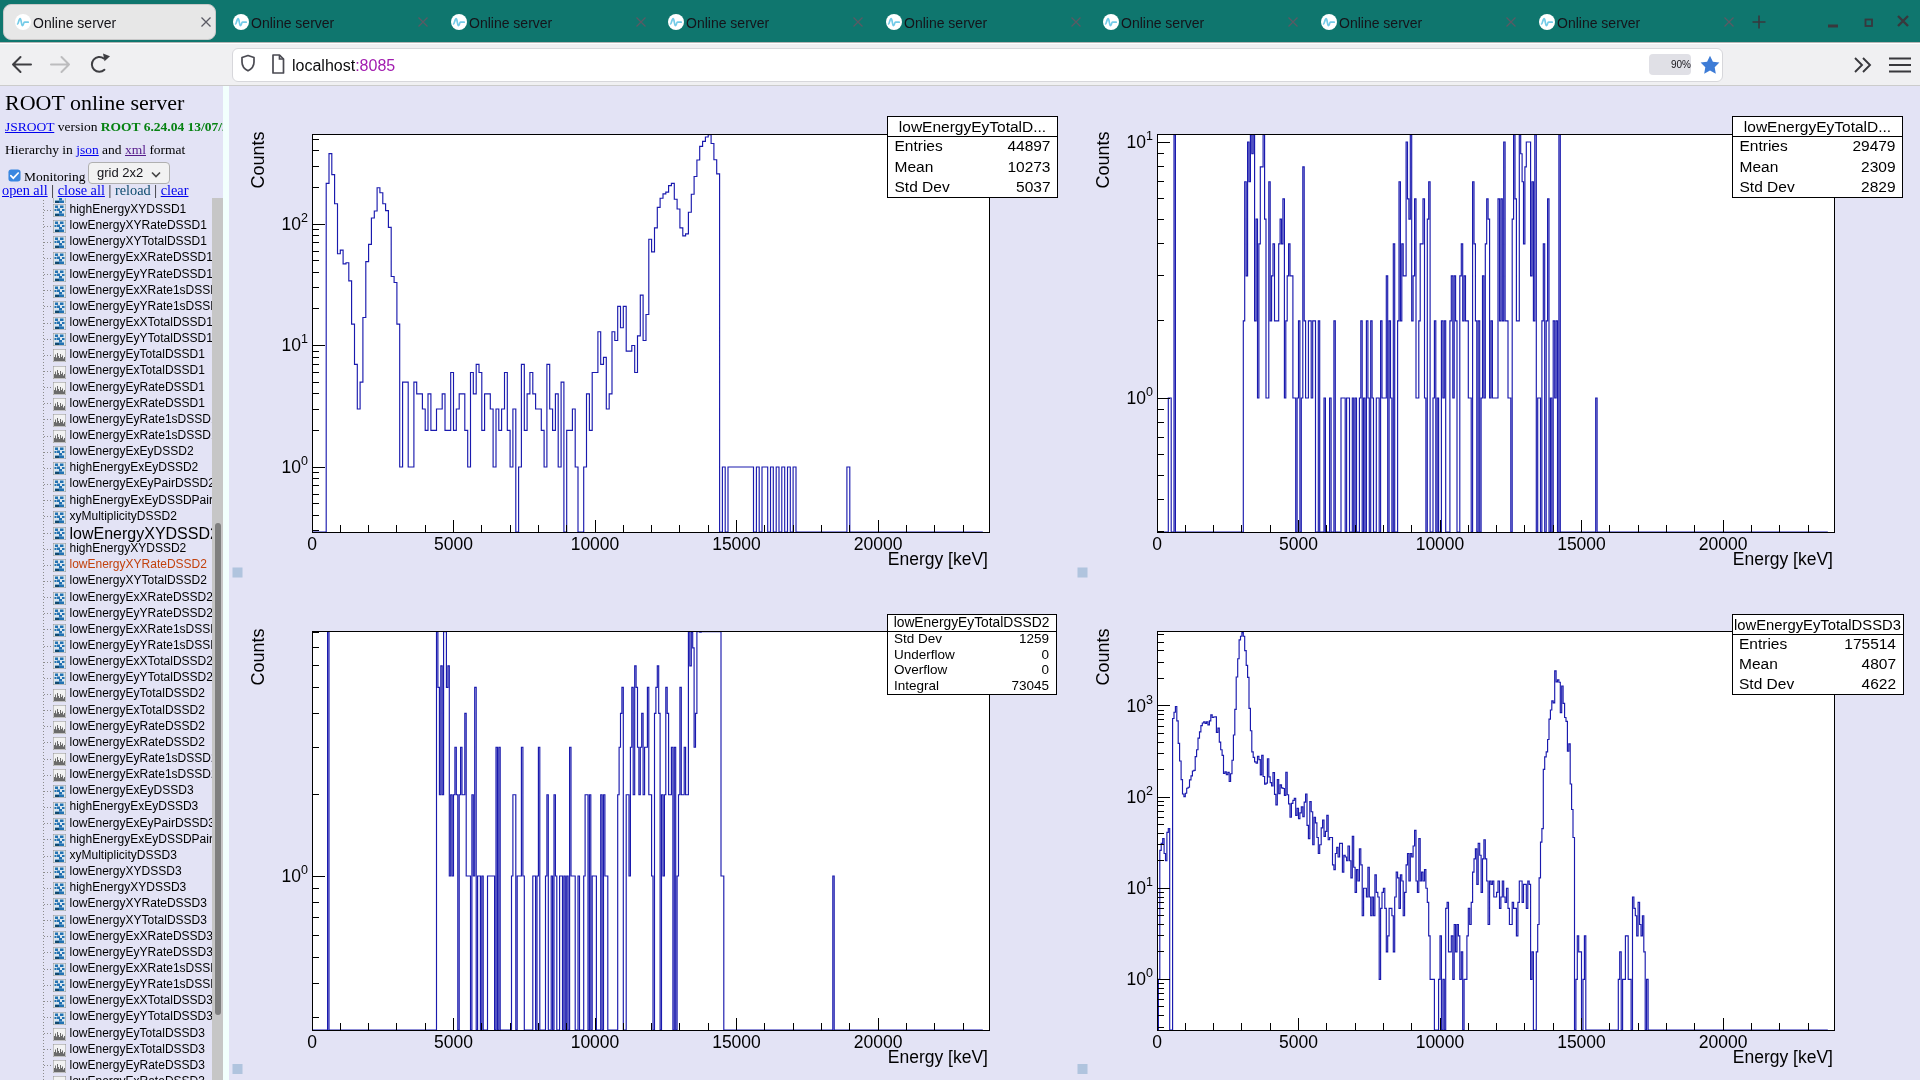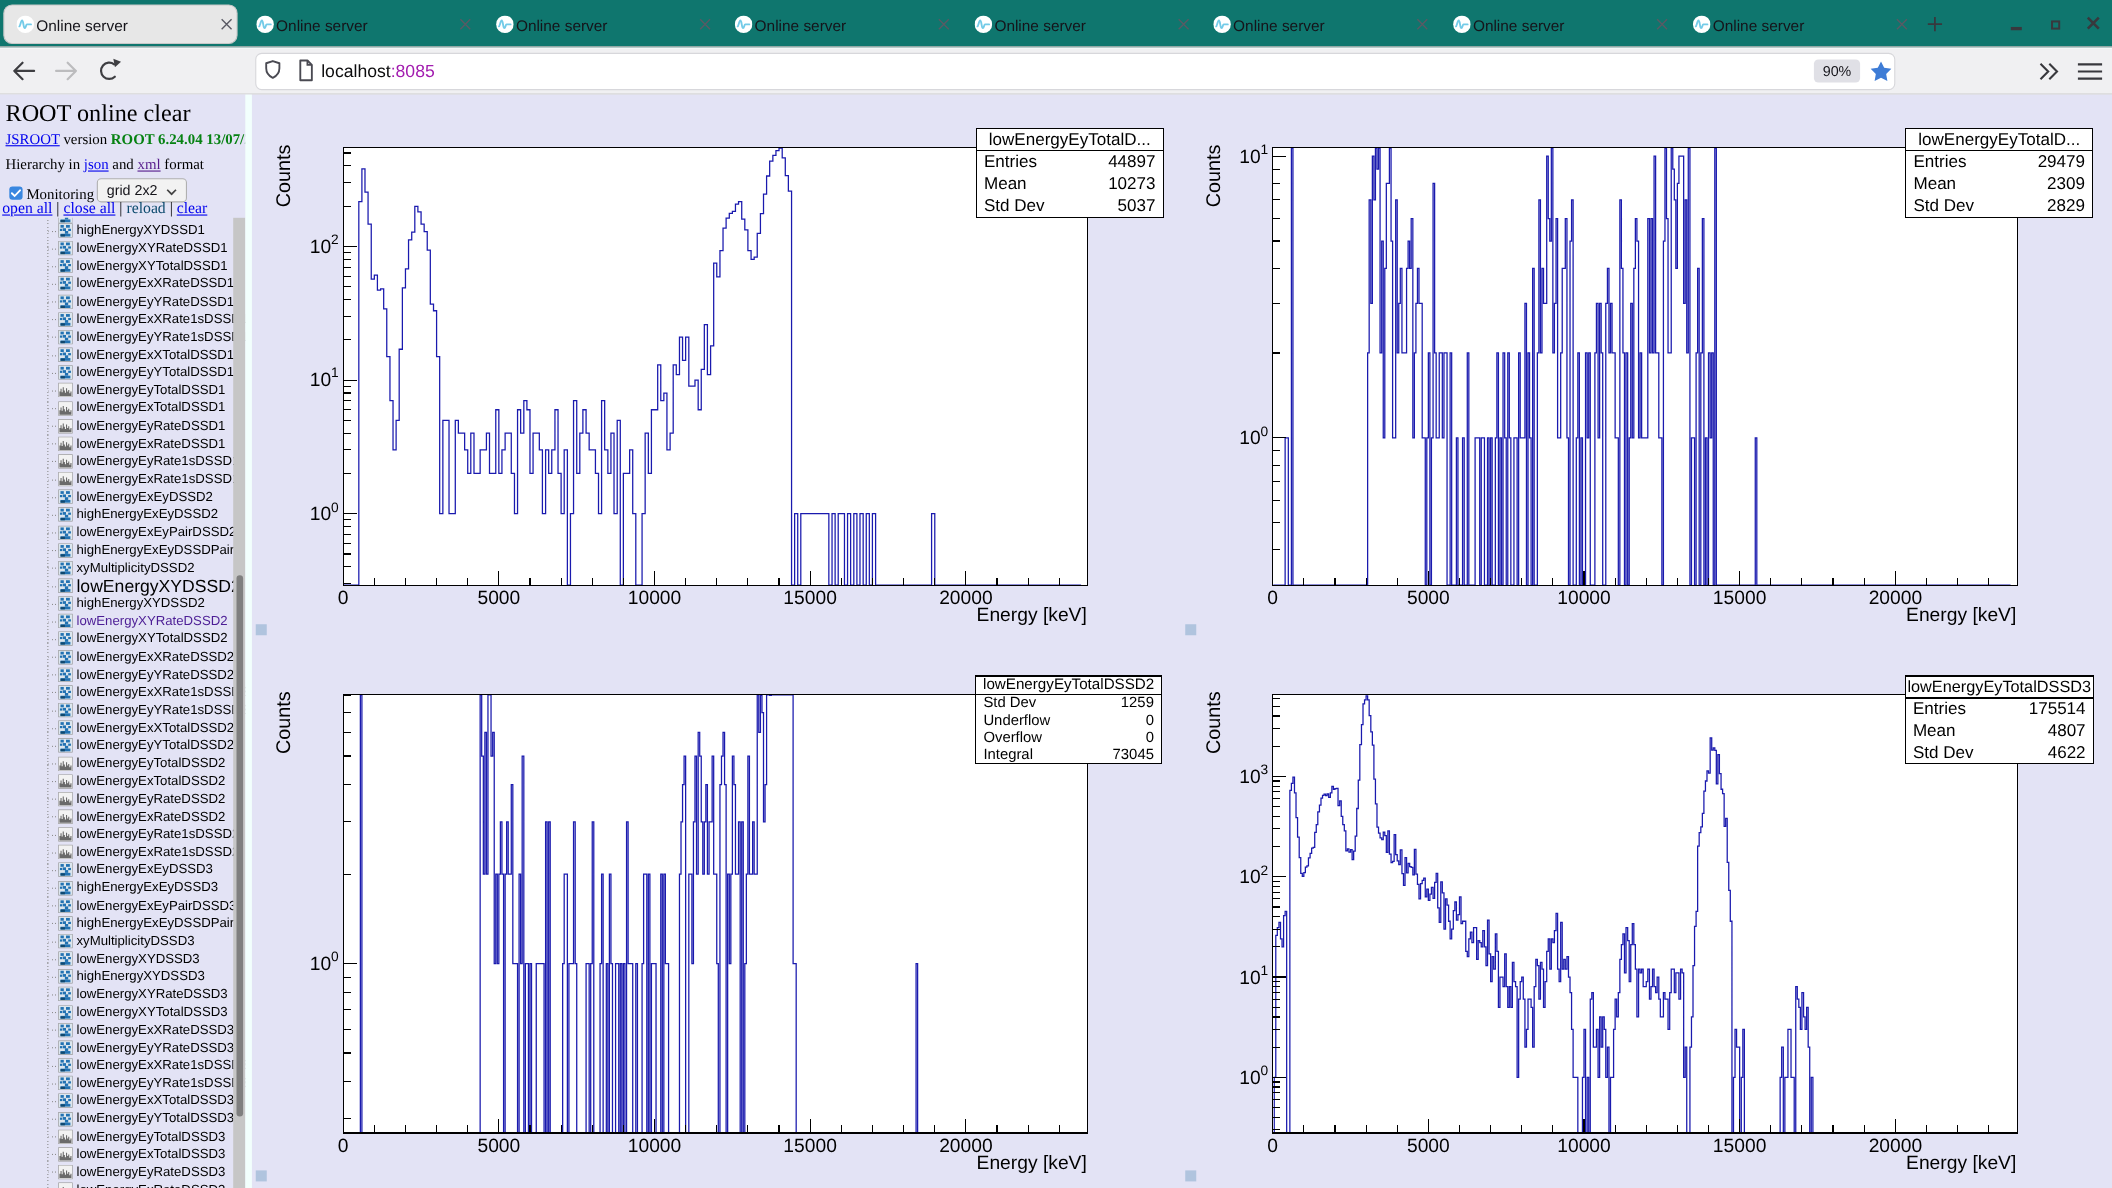--- a/index.html
+++ b/index.html
@@ -93,34 +93,34 @@
       <path d="M103.8,14.5 A7.4,7.4 0 1 0 104.4,25.7" fill="none" stroke="#3e3e42" stroke-width="2" stroke-linecap="round"></path>
       <path d="M103,9.5 L110,12.2 L104.5,17.2 Z" fill="#3e3e42"></path>
     </svg>
     <div style="position:absolute;left:232px;top:3.5px;width:1491px;height:34px;background:#ffffff;border:1px solid #d7d7db;border-radius:6px"></div>
     <svg width="60" height="24" viewBox="0 0 60 24" style="position:absolute;left:240px;top:9px">
       <path d="M8,2.5 L14,4.5 V9 C14,13.2 11.6,16 8,17.8 C4.4,16 2,13.2 2,9 V4.5 Z" fill="none" stroke="#4a4a52" stroke-width="1.7" stroke-linejoin="round"></path>
       <path d="M33,2 h6.5 l4,4 v14 h-10.5 z" fill="none" stroke="#4a4a52" stroke-width="1.7" stroke-linejoin="round"></path>
       <path d="M39.5,2 v4 h4" fill="none" stroke="#4a4a52" stroke-width="1.7"></path>
     </svg>
     <div style="position:absolute;left:292px;top:12.5px;font-size:16px;color:#0c0c0d">localhost<span style="color:#a21caf">:8085</span></div>
-    <div style="position:absolute;left:1649px;top:10px;width:42px;height:21px;background:#e0e0e6;border-radius:4px;text-align:center;font-size:13px;color:#15141a;line-height:21px">90%</div>
+    <div style="position:absolute;left:1649px;top:10px;width:42px;height:21px;background:#e0e0e6;border-radius:4px;text-align:right;font-size:10px;color:#15141a;line-height:21px">90%</div>
     <svg width="20" height="20" viewBox="0 0 20 20" style="position:absolute;left:1700px;top:11px">
       <path d="M10,0.8 L12.9,6.7 L19.4,7.6 L14.7,12.2 L15.8,18.7 L10,15.6 L4.2,18.7 L5.3,12.2 L0.6,7.6 L7.1,6.7 Z" fill="#3e7cd6"></path>
     </svg>
     <svg width="26" height="20" viewBox="0 0 26 20" style="position:absolute;left:1850px;top:11px">
       <path d="M5,3 L12,10 L5,17 M13,3 L20,10 L13,17" fill="none" stroke="#38383d" stroke-width="1.9"></path>
     </svg>
     <svg width="24" height="18" viewBox="0 0 24 18" style="position:absolute;left:1888px;top:12px">
       <path d="M1,2.5 H23 M1,9 H23 M1,15.5 H23" stroke="#38383d" stroke-width="2"></path>
     </svg>
   </div>
 <div id="page"></div>
 <div style="position:absolute;left:0;top:86px;width:223px;height:994px;background:#e3e3f5;overflow:hidden">
-    <div class="sf" style="position:absolute;left:5px;top:3.5px;font-size:22px;color:#000;white-space:nowrap">ROOT online clear</div>
+    <div class="sf" style="position:absolute;left:5px;top:3.5px;font-size:22px;color:#000;white-space:nowrap">ROOT online server</div>
     <div class="sf" style="position:absolute;left:5px;top:33px;font-size:13.5px;white-space:nowrap"><span style="color:#0000ee;text-decoration:underline">JSROOT</span> version <b style="color:#068212">ROOT 6.24.04 13/07/2021</b></div>
     <div class="sf" style="position:absolute;left:5px;top:56px;font-size:13.5px;white-space:nowrap">Hierarchy in <span style="color:#0000ee;text-decoration:underline">json</span> and <span style="color:#551a8b;text-decoration:underline">xml</span> format</div>
     <svg width="13" height="13" viewBox="0 0 14 14" style="position:absolute;left:8px;top:82.5px">
       <rect x="0.5" y="0.5" width="13" height="13" rx="3" fill="#3987e0"></rect>
       <path d="M3,7.2 L5.7,9.9 L11,4.3" fill="none" stroke="#fff" stroke-width="1.8" stroke-linecap="round"></path>
     </svg>
     <div class="sf" style="position:absolute;left:24px;top:83px;font-size:13.5px">Monitoring</div>
     <div style="position:absolute;left:88px;top:76px;width:82px;height:22px;background:#f2f2f2;border:1px solid #b0b0b0;border-radius:4px;font-size:13px;color:#15141a;line-height:20px;padding-left:8px">grid 2x2<svg width="10" height="7" viewBox="0 0 10 7" style="position:absolute;right:8px;top:8px">
         <path d="M1,1.5 L5,5.5 L9,1.5" fill="none" stroke="#444" stroke-width="1.6"></path>
       </svg></div>
@@ -455,21 +455,21 @@
           <rect x="2" y="1.5" width="3" height="2.5"></rect>
           <rect x="7" y="1.5" width="3.5" height="2.5"></rect>
           <rect x="4" y="4.5" width="3" height="2.5"></rect>
           <rect x="9" y="5" width="2.5" height="2"></rect>
           <rect x="1.5" y="5" width="2" height="2"></rect>
           <rect x="6" y="7" width="3" height="2.5"></rect>
           <rect x="2" y="9.5" width="9" height="2.5"></rect>
         </g>
         <rect x="2" y="10" width="4" height="2" fill="#10486e"></rect>
       </svg></div>
-    <div style="position:absolute;left:69.5px;top:471.2px;font-size:12px;color:#4c1d95;white-space:nowrap">lowEnergyXYRateDSSD2</div>
+    <div style="position:absolute;left:69.5px;top:471.2px;font-size:12px;color:#c2410c;white-space:nowrap">lowEnergyXYRateDSSD2</div>
     <div style="position:absolute;left:53px;top:488.4px;width:13px;height:13px"><svg width="13" height="13" viewBox="0 0 13 13">
         <rect x="0" y="0" width="13" height="13" fill="#dce6ee" stroke="#909090" stroke-width="1"></rect>
         <g fill="#2272b2">
           <rect x="2" y="1.5" width="3" height="2.5"></rect>
           <rect x="7" y="1.5" width="3.5" height="2.5"></rect>
           <rect x="4" y="4.5" width="3" height="2.5"></rect>
           <rect x="9" y="5" width="2.5" height="2"></rect>
           <rect x="1.5" y="5" width="2" height="2"></rect>
           <rect x="6" y="7" width="3" height="2.5"></rect>
           <rect x="2" y="9.5" width="9" height="2.5"></rect>

